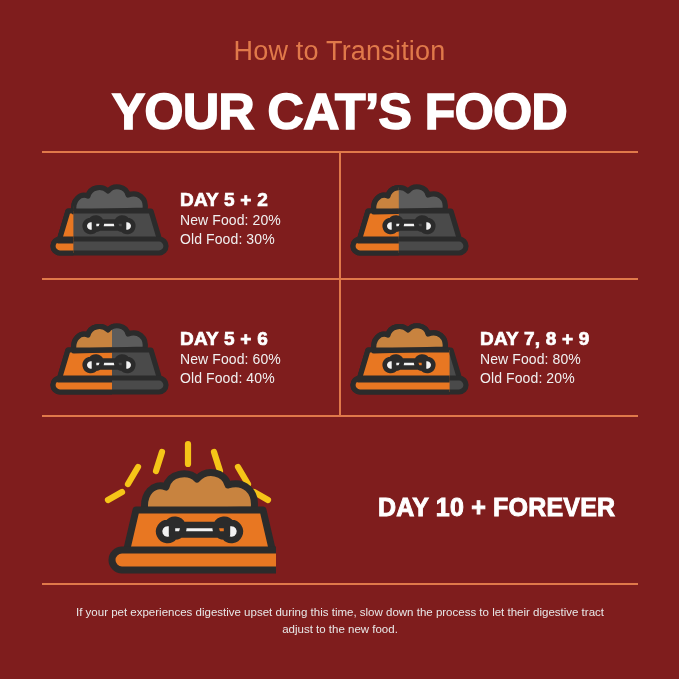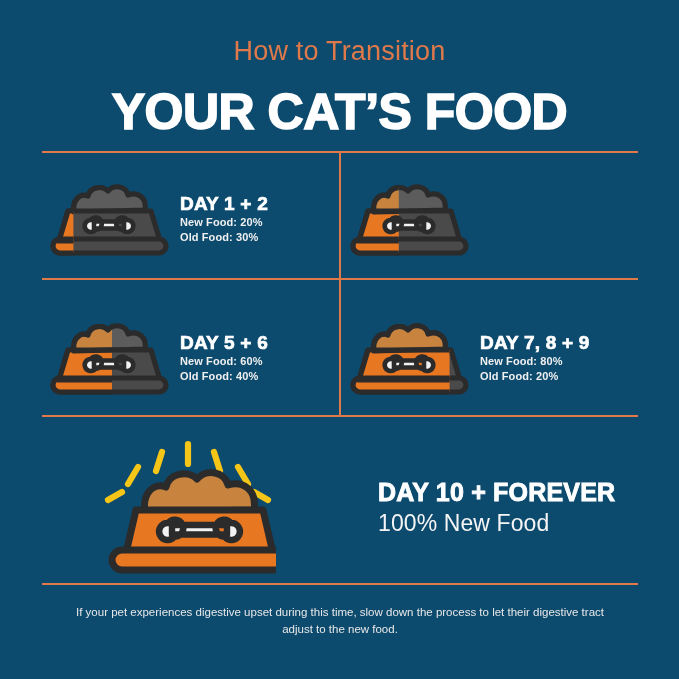--- a/index.html
+++ b/index.html
@@ -2,21 +2,21 @@
 <html><head>
 <meta charset="utf-8">
 <style>
   * { margin:0; padding:0; box-sizing:border-box; }
   html,body {
     width:679px; height:679px;
     background:#000000;
     font-family:"Liberation Sans", sans-serif;
     overflow:hidden;
   }
-  .page { position:relative; width:679px; height:679px; background:#0c4a6e; }
+  .page { position:relative; width:679px; height:679px; background:#7f1d1d; }
 
   
   .header { position:absolute; top:0; left:0; width:679px; text-align:center; }
   .kicker {
     font-size:27px; font-weight:400; letter-spacing:0.2px;
     line-height:1; padding-top:38px;
   }
   .bigtitle {
     font-size:50px; font-weight:700; letter-spacing:-0.5px;
     line-height:1; padding-top:22px; color:#ffffff;
@@ -29,21 +29,21 @@
 
   
   .quad { position:absolute; display:flex; align-items:center; }
   .q-text { margin-left:8px; }
   .q-day {
     font-size:19px; font-weight:700; color:#ffffff;
     letter-spacing:0.2px; line-height:1.25;
     -webkit-text-stroke:0.7px #ffffff;
   }
   .q-line {
-    font-size:11px; font-weight:700; color:#f0f0f0;
+    font-size:14px; font-weight:400; color:#f0f0f0;
     line-height:1.32; letter-spacing:0.1px;
   }
 
   
   .final { position:absolute; display:flex; align-items:center; }
   .f-text { margin-left:0; }
   .f-day {
     font-size:25px; font-weight:700; color:#ffffff;
     letter-spacing:0.2px; line-height:1.3;
     -webkit-text-stroke:0.9px #ffffff;
@@ -108,21 +108,21 @@
 
           <g>
             <path d="M43 45 a6 6 0 1 1 4.5 9.6 a6 6 0 1 1 -4.5 -9.6 Z
                      M79 45 a6 6 0 1 0 -4.5 9.6 a6 6 0 1 0 4.5 -9.6 Z
                      M46 46.5 h30 v7 h-30 Z" fill="#f2f2f2" stroke="#2b2b2b" stroke-width="4.6" stroke-linejoin="round"></path>
           </g>
         </g>
       </svg>
     </span>
     <div class="q-text">
-      <div class="q-day">DAY 1 + 2</div>
+      <div class="q-day">DAY 5 + 2</div>
       <div class="q-line">New Food: 20%</div>
       <div class="q-line">Old Food: 30%</div>
     </div>
   </div>
 
   <div class="quad" style="left:348px; top:170px; width:290px; height:96px;">
     <span>
       <svg width="124" height="86" viewBox="0 0 124 86">
         <defs>
           <clipPath id="clipB">
@@ -242,19 +242,18 @@
 
         <g>
           <path d="M68 83 a8.5 8.5 0 1 1 6.4 13.6 a8.5 8.5 0 1 1 -6.4 -13.6 Z
                    M131 83 a8.5 8.5 0 1 0 -6.4 13.6 a8.5 8.5 0 1 0 6.4 -13.6 Z
                    M72 85 h55 v9.5 h-55 Z" fill="#f2f2f2" stroke="#2b2b2b" stroke-width="6.4" stroke-linejoin="round"></path>
         </g>
       </svg>
     </span>
     <div class="f-text" style="margin-left:102px;">
       <div class="f-day">DAY 10 + FOREVER</div>
-      <div class="f-sub">100% New Food</div>
     </div>
   </div>
 
   <div class="footnote">If your pet experiences digestive upset during this time, slow down the process to let their digestive tract adjust to the new food.</div>
 
 </div>
 
 </body></html>

